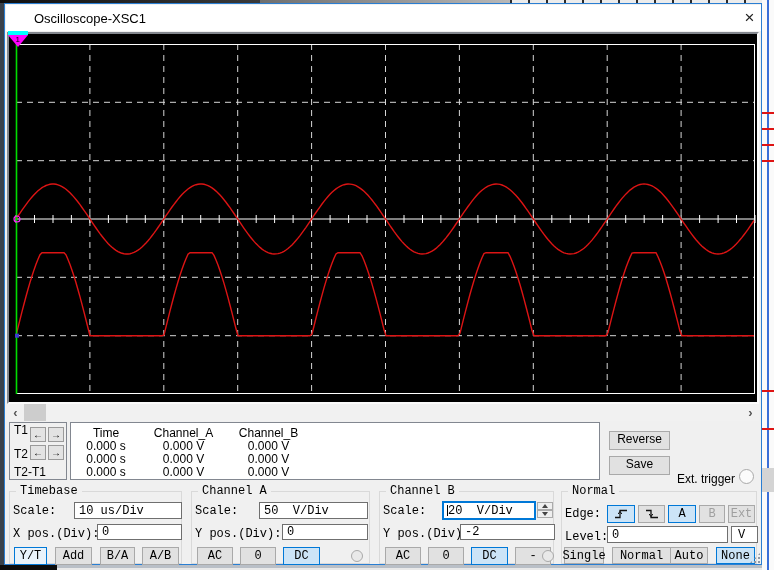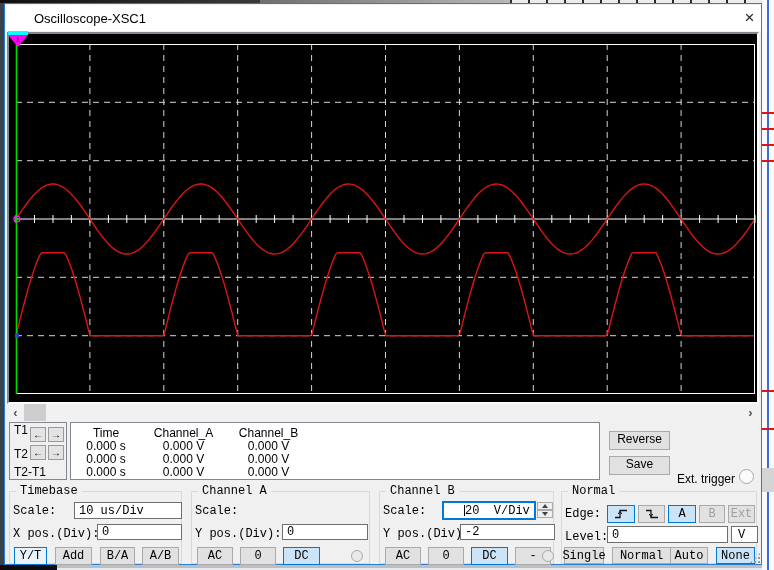--- a/index.html
+++ b/index.html
@@ -48,21 +48,21 @@
   .push-btn{position:absolute;display:flex;align-items:flex-start;justify-content:center;
             background:#e1e1e1;border:1px solid #a9a9a9;font-size:12px;box-sizing:border-box;}
   .radio{position:absolute;border-radius:50%;background:#fbfbfb;border:1px solid #a9a9a9;box-sizing:border-box;}
 
   
   .grp{border:1px solid #d9d9d9;background:#f0f0f0;font-family:Liberation Mono, monospace;}
   .legend{position:absolute;top:-8px;left:6px;background:#f0f0f0;padding:0 4px;font-size:12px;}
   .lbl{position:absolute;font-size:12px;white-space:nowrap;}
   .tbox{position:absolute;display:flex;align-items:center;background:#fff;border:1px solid #6f6f6f;
         box-sizing:border-box;padding-left:4px;font-size:12px;overflow:hidden;}
-  .tbox.focus{border:2px solid #0078d7;padding-left:20px;}
+  .tbox.focus{border:2px solid #0078d7;padding-left:3px;}
   .pre{white-space:pre;}
   .btn{position:absolute;display:flex;align-items:center;justify-content:center;background:#e1e1e1;
        border:1px solid #a9a9a9;font-size:12px;box-sizing:border-box;}
   .btn.sel{background:#cce4f7;border-color:#0078d7;}
   .btn.sel-light{background:#e9f3fb;border-color:#0078d7;}
   .btn.dis{color:#9f9f9f;}
   .caret{display:inline-block;width:1px;height:11px;background:#000;}
 
   .spinner{position:absolute;width:16px;height:17px;}
   .spin-half{position:absolute;left:0;width:16px;height:8px;background:#efefef;border:1px solid #ababab;
@@ -247,20 +247,23 @@
           <span>B/A</span>
         </div>
       <div class="btn" style="left:132px;top:55px;width:37px;height:18px">
           <span>A/B</span>
         </div>
     </div>
 
     <div class="abs grp" style="left:186px;top:487px;width:179px;height:73px">
       <div class="legend">Channel A</div>
       <div class="lbl" style="left:3px;top:12px">Scale:</div>
+      <div class="tbox" style="left:67px;top:10px;width:109px;height:17px">
+          <span class="pre">50  V/Div</span>
+        </div>
       <div class="lbl" style="left:3px;top:35px">Y pos.(Div):</div>
       <div class="tbox" style="left:90px;top:32px;width:86px;height:16px">
           <span>0</span>
         </div>
       <div class="btn" style="left:5px;top:55px;width:36px;height:18px">
           <span>AC</span>
         </div>
       <div class="btn" style="left:48px;top:55px;width:36px;height:18px">
           <span>0</span>
         </div>

